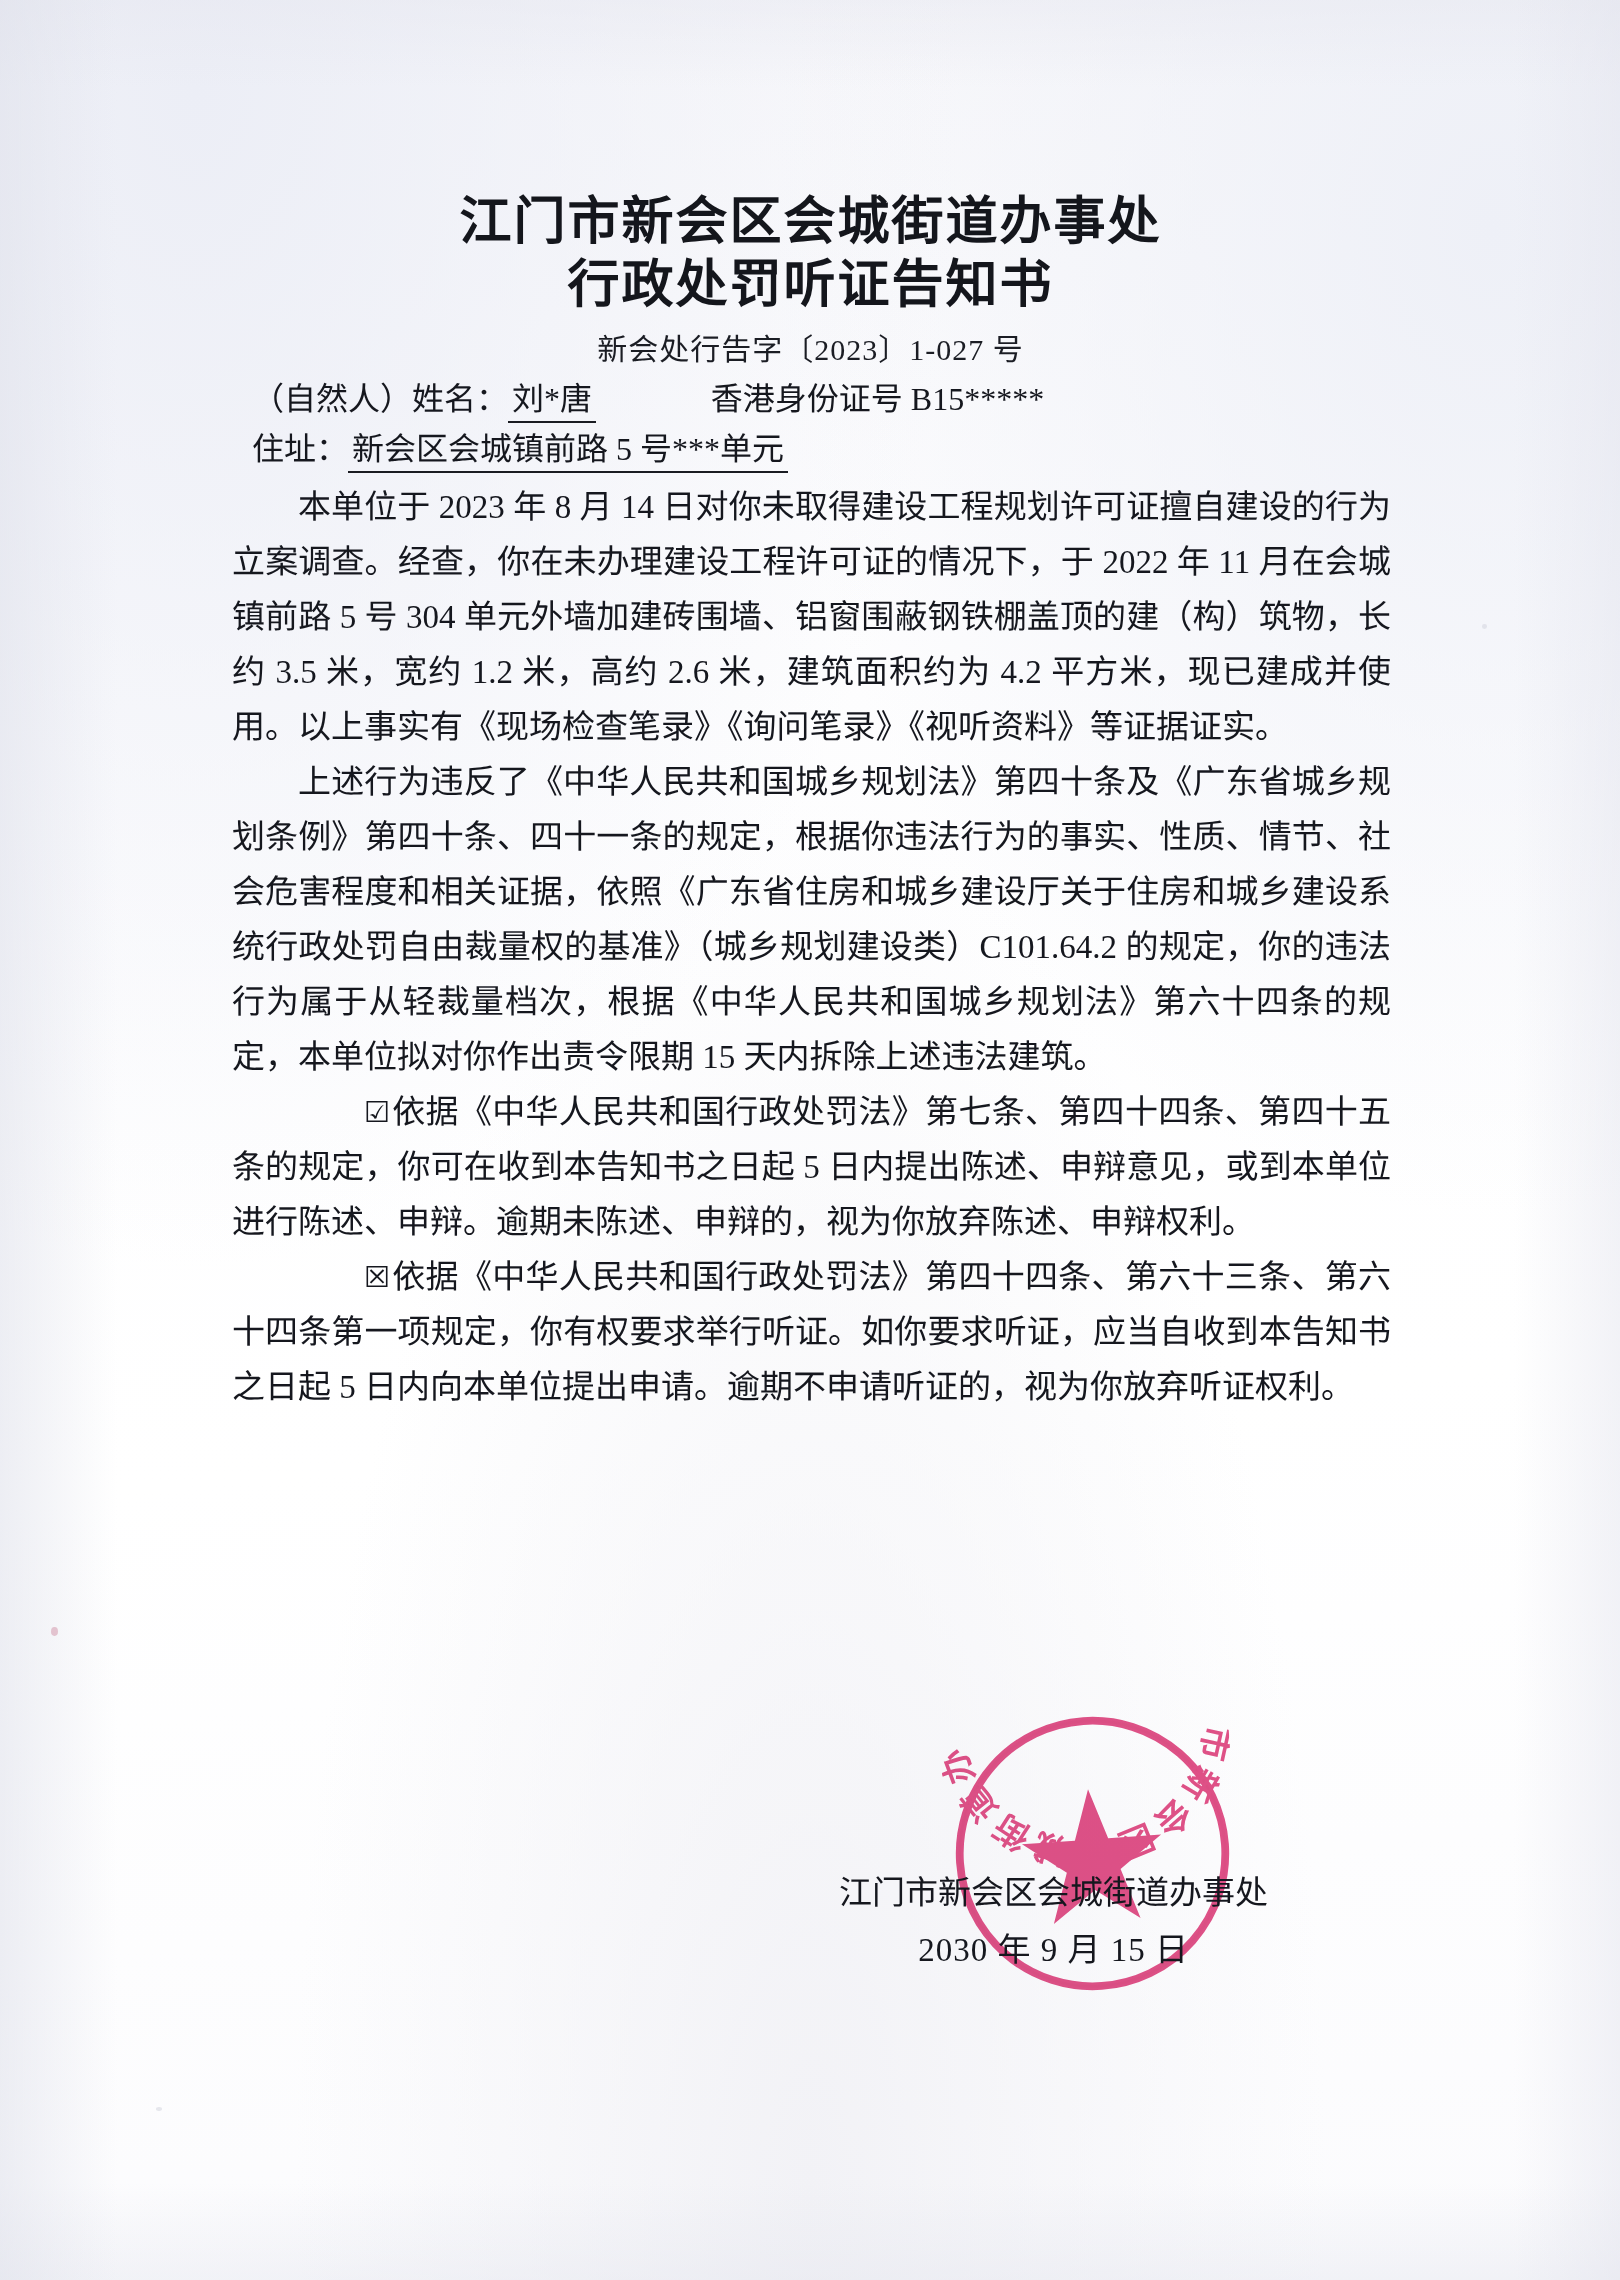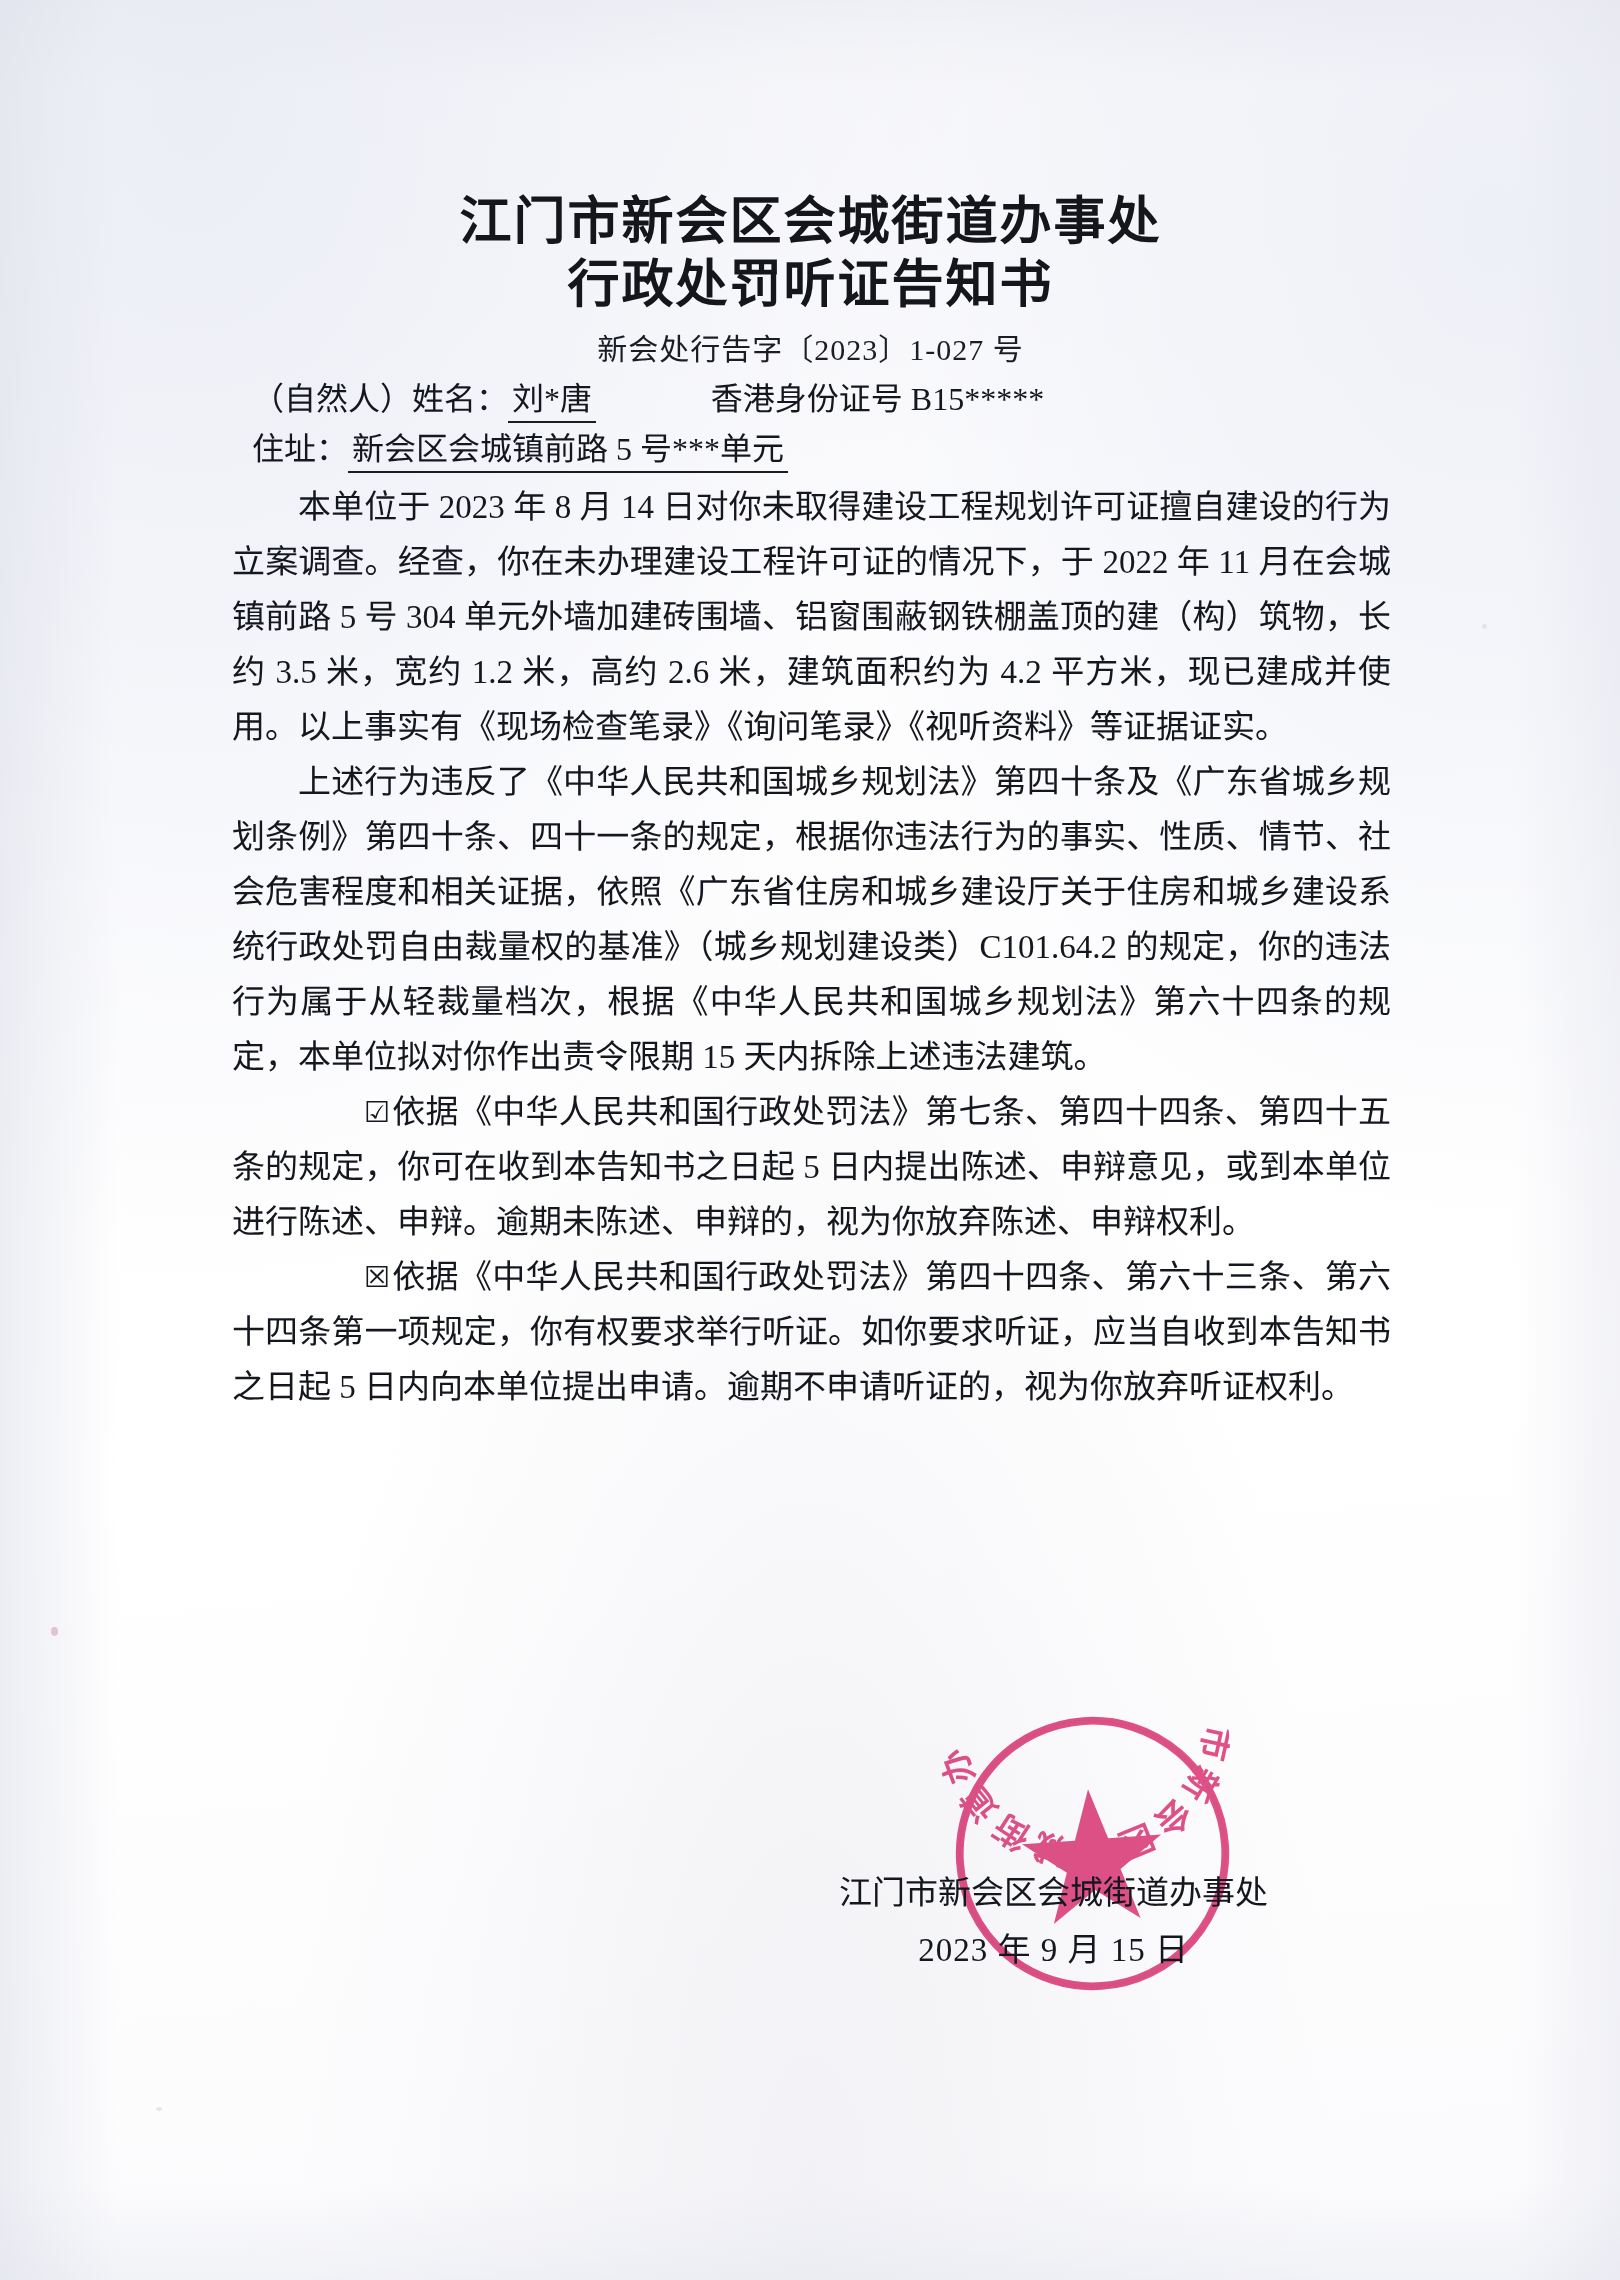--- a/index.html
+++ b/index.html
@@ -146,21 +146,21 @@
       <circle cx="148" cy="148" r="136" fill="none" stroke="#d93f79" stroke-width="2.5" opacity=".5"></circle>
       <text font-family="'Liberation Sans','DejaVu Sans',sans-serif" font-size="35" font-weight="bold" fill="#e0457f" letter-spacing="5.5">
         <textPath href="#sealArc" startOffset="50%" text-anchor="middle">江门市新会区会城街道办事处</textPath>
       </text>
       <polygon fill="#e0457f" points="148,82 165.1,133.6 219.4,133.6 175.6,165.8 192.5,217.4 148,185.5 103.5,217.4 120.4,165.8 76.6,133.6 130.9,133.6"></polygon>
     </svg>
   </div>
 
   <div id="sign-block">
     <div>江门市新会区会城街道办事处</div>
-    <div id="sign-date">2023 年 9 月 15 日</div>
+    <div id="sign-date">2030 年 9 月 15 日</div>
   </div>
 
 </div>
 
 <div id="vignette"></div>
 <div class="speck" style="left:51px;top:1627px;width:6.8px;height:8.8px;background:#d9a7b8;opacity:.65;"></div>
 <div class="speck" style="left:1482px;top:624px;width:4.9px;height:4.9px;"></div>
 <div class="speck" style="left:156px;top:2107px;width:5.9px;height:3.9px;"></div>
 
 

